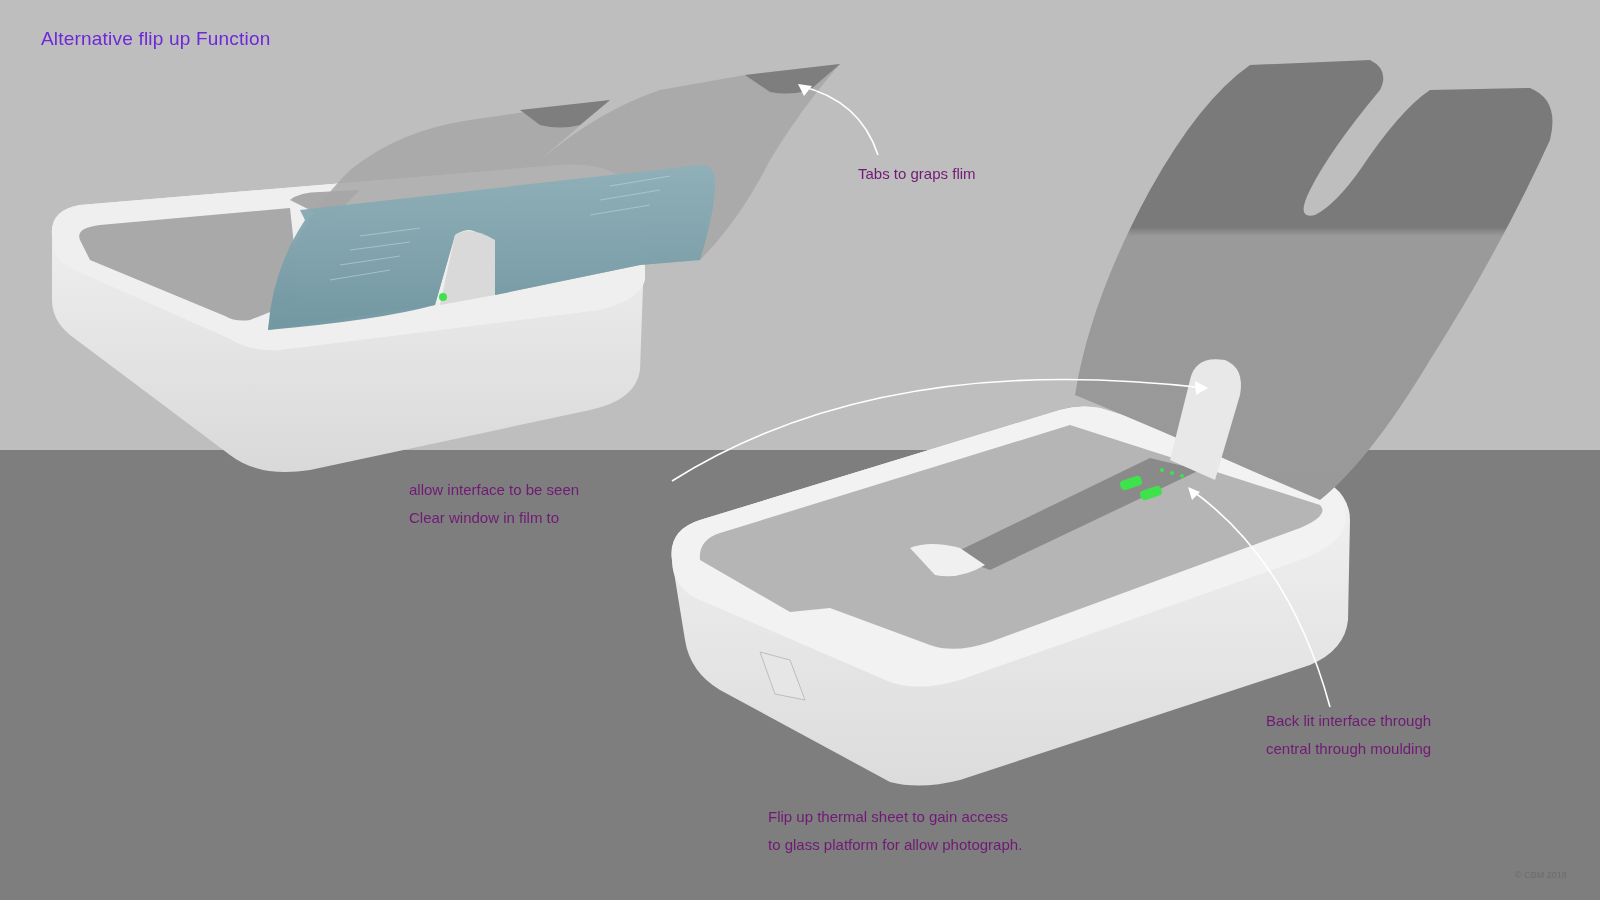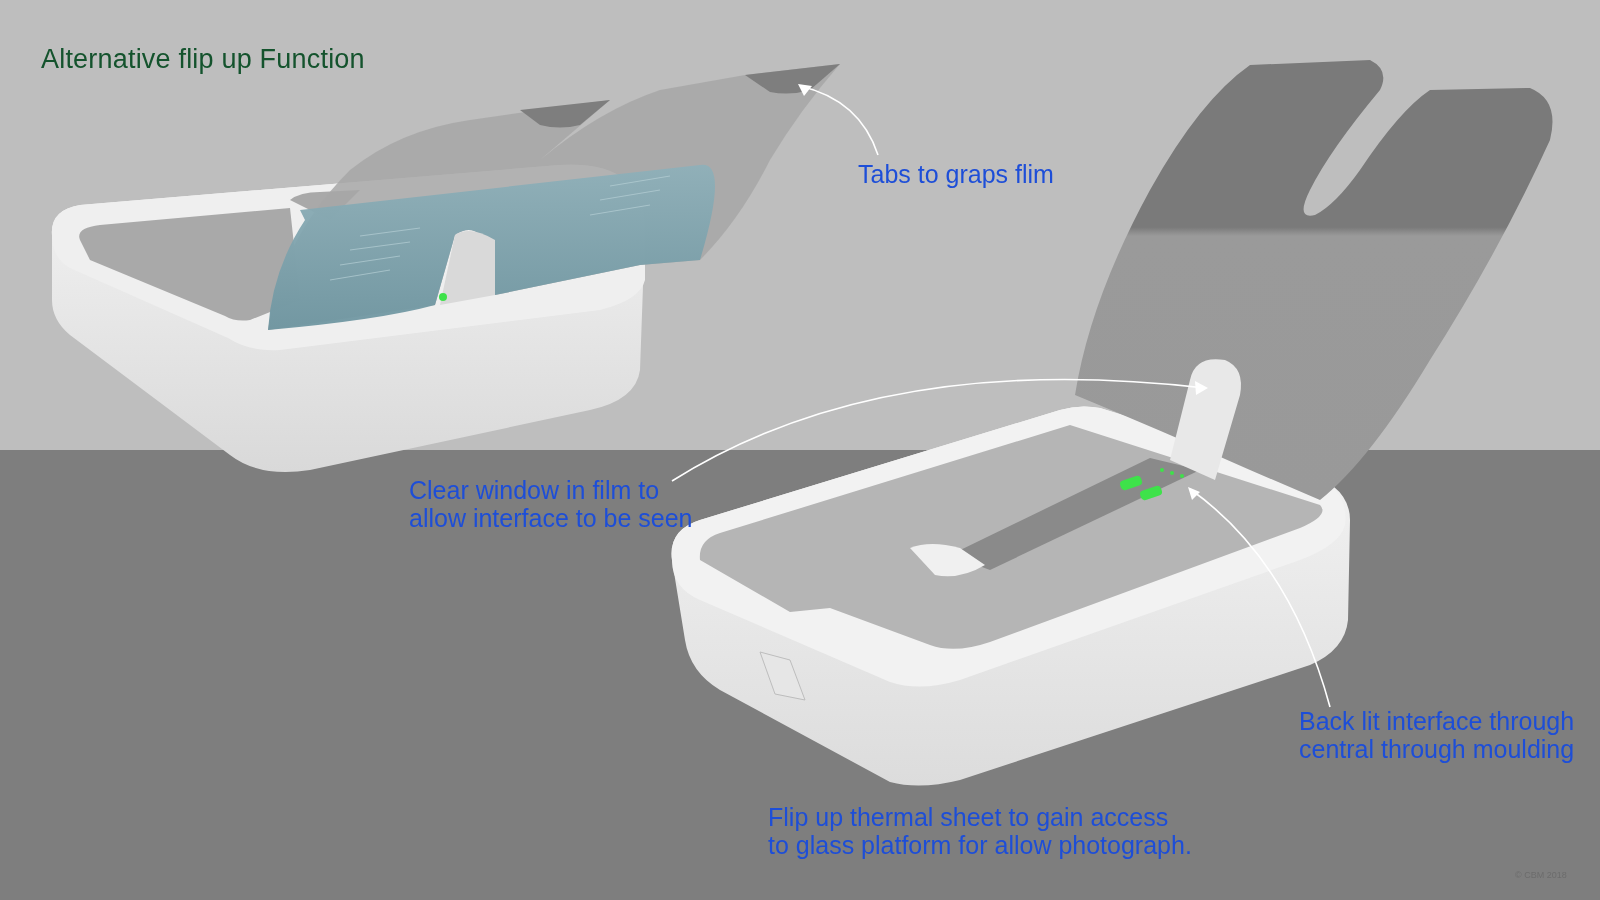--- a/index.html
+++ b/index.html
@@ -1,25 +1,25 @@
 <!DOCTYPE html>
 <html><head>
 <meta charset="utf-8">
 <style>
   html, body { margin:0; padding:0; }
   body { width:1600px; height:900px; position:relative; overflow:hidden; background:#bdbdbd; font-family:"Liberation Sans", sans-serif; }
   .bg-top { position:absolute; left:0; top:0; width:1600px; height:450px; background:#bebebe; }
   .bg-bottom { position:absolute; left:0; top:450px; width:1600px; height:450px; background:#7e7e7e; }
   .scene { position:absolute; left:0; top:0; width:1600px; height:900px; }
-  .title { position:absolute; left:41px; top:28px; font-size:27px; color:#14532d; font-weight:normal; letter-spacing:0.2px; white-space:nowrap;margin-top:16px; }
-  .label { position:absolute; color:#1d4ed8; font-size:25px; line-height:28px; white-space:nowrap; }
+  .title { position:absolute; left:41px; top:28px; font-size:19px; color:#6d28d9; font-weight:normal; letter-spacing:0.2px; white-space:nowrap; }
+  .label { position:absolute; color:#701a75; font-size:15px; line-height:28px; white-space:nowrap; }
   .label span { display:block; }
   .lbl-tabs { left:858px; top:160px; }
   .lbl-clear { left:409px; top:476px; }
-  .lbl-backlit { left:1266px; top:707px;margin-left:33px; }
+  .lbl-backlit { left:1266px; top:707px; }
   .lbl-flip { left:768px; top:803px; }
   .copyright { position:absolute; left:1515px; top:870px; font-size:9px; color:#6c6c6c; white-space:nowrap; }
 </style>
 </head>
 <body>
 
 <div class="bg-top"></div>
 <div class="bg-bottom"></div>
 
 <svg class="scene" viewBox="0 0 1600 900" xmlns="http://www.w3.org/2000/svg">
@@ -111,22 +111,22 @@
     <polygon points="1188,487 1192,500 1200,492"></polygon>
   </g>
 </svg>
 
 <div class="title">Alternative flip up Function</div>
 
 <div class="label lbl-tabs">
   <span>Tabs to graps flim</span>
 </div>
 <div class="label lbl-clear">
+  <span>allow interface to be seen</span>
   <span>Clear window in film to</span>
-  <span>allow interface to be seen</span>
 </div>
 <div class="label lbl-backlit">
   <span>Back lit interface through</span>
   <span>central through moulding</span>
 </div>
 <div class="label lbl-flip">
   <span>Flip up thermal sheet to gain access</span>
   <span>to glass platform for allow photograph.</span>
 </div>
 

